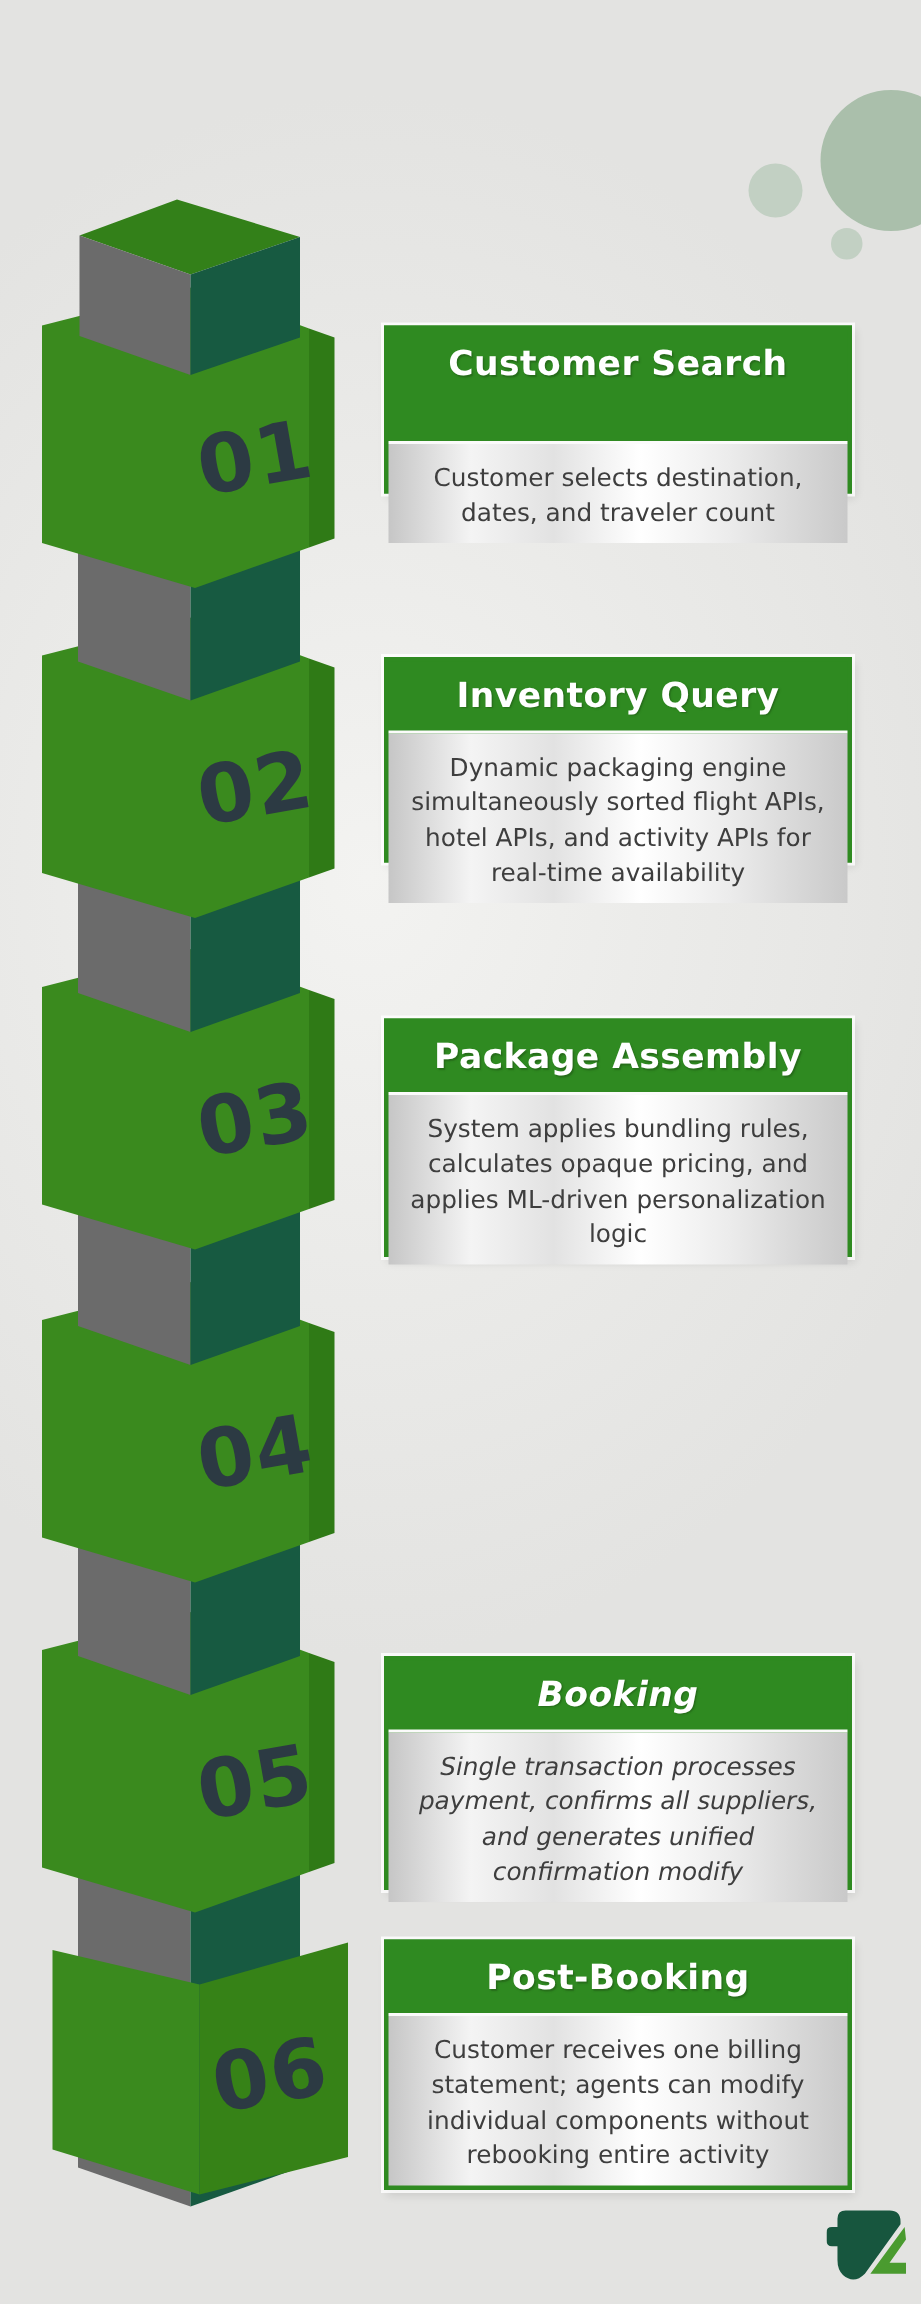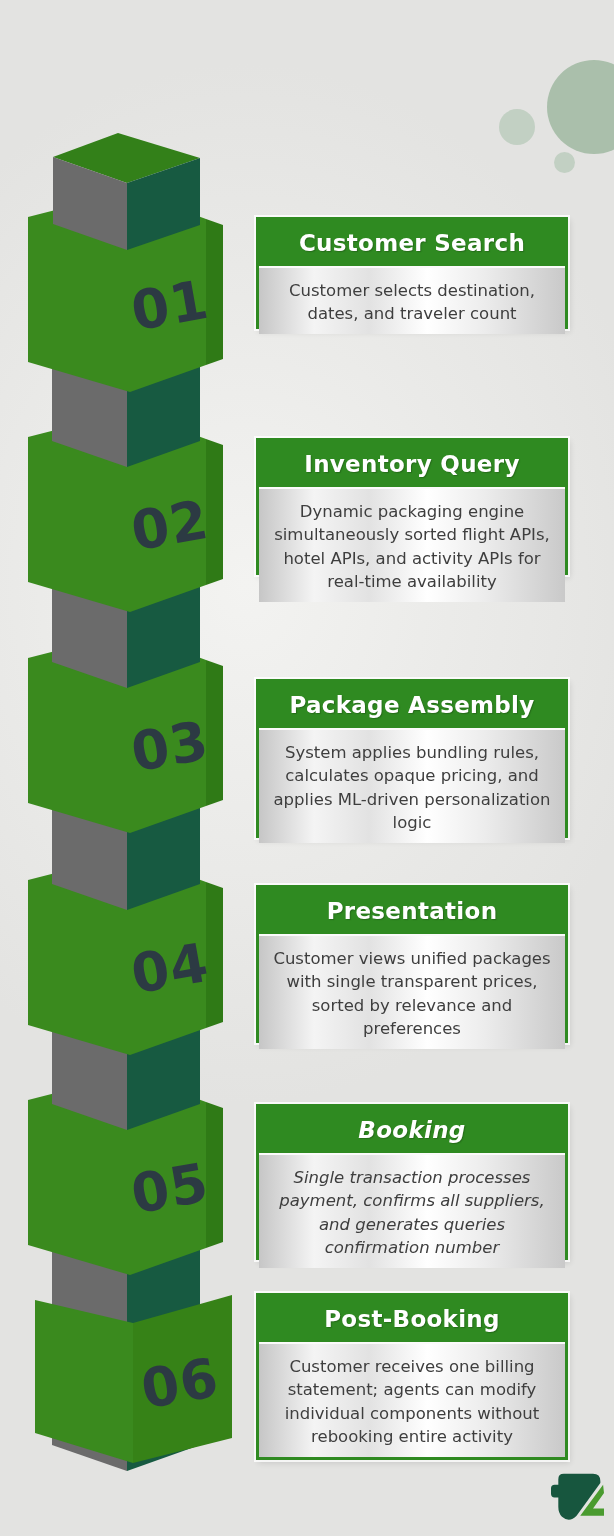--- a/index.html
+++ b/index.html
@@ -32,21 +32,21 @@
   }
   .n1{left:127px;top:275px;} .n2{left:127px;top:495px;} .n3{left:127px;top:716px;}
   .n4{left:127px;top:938px;} .n5{left:127px;top:1158px;} .n6{left:137px;top:1353px;}
   
   .card{
     position:absolute;left:256px;width:312px;z-index:4;box-sizing:border-box;
     border:3px solid #2f8a21;background:#2f8a21;
     box-shadow:0 0 0 2px rgba(255,255,255,.8), 2px 3px 6px rgba(0,0,0,.12);
     display:flex;flex-direction:column;
   }
-  .c1{top:217px;height:112px;} .c2{top:438px;height:137px;} .c3{top:663px;height:159px;margin-top:16px;}
+  .c1{top:217px;height:112px;gap:28px;} .c2{top:438px;height:137px;} .c3{top:663px;height:159px;margin-top:16px;}
   .c4{top:885px;height:158px;} .c5{top:1104px;height:156px;font-style:italic;} .c6{top:1293px;height:167px;}
   .card-header{
     height:46px;flex:0 0 auto;background:#2f8a21;
     display:flex;align-items:center;justify-content:center;
   }
   .card-title{
     color:#ffffff;font-size:23px;font-weight:bold;letter-spacing:.3px;
     text-shadow:1px 1px 1px rgba(30,80,20,.5);
   }
   .card-body{
@@ -153,32 +153,26 @@
     <div class="card-body">Dynamic packaging engine simultaneously sorted flight APIs, hotel APIs, and activity APIs for real-time availability</div>
   </div>
 
   <div class="card c3">
     <div class="card-header">
       <span class="card-title">Package Assembly</span>
     </div>
     <div class="card-body">System applies bundling rules, calculates opaque pricing, and applies ML-driven personalization logic</div>
   </div>
 
-  <div class="card c4">
-    <div class="card-header">
-      <span class="card-title">Presentation</span>
-    </div>
-    <div class="card-body">Customer views unified packages with single transparent prices, sorted by relevance and preferences</div>
-  </div>
 
   <div class="card c5">
     <div class="card-header">
       <span class="card-title">Booking</span>
     </div>
-    <div class="card-body">Single transaction processes payment, confirms all suppliers, and generates queries confirmation number</div>
+    <div class="card-body">Single transaction processes payment, confirms all suppliers, and generates unified confirmation modify</div>
   </div>
 
   <div class="card c6">
     <div class="card-header">
       <span class="card-title">Post-Booking</span>
     </div>
     <div class="card-body">Customer receives one billing statement; agents can modify individual components without rebooking entire activity</div>
   </div>
 
   <svg class="logo" viewBox="0 0 58 54">

